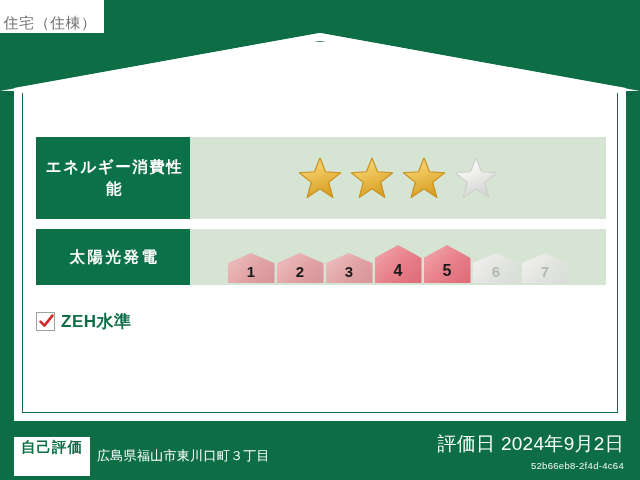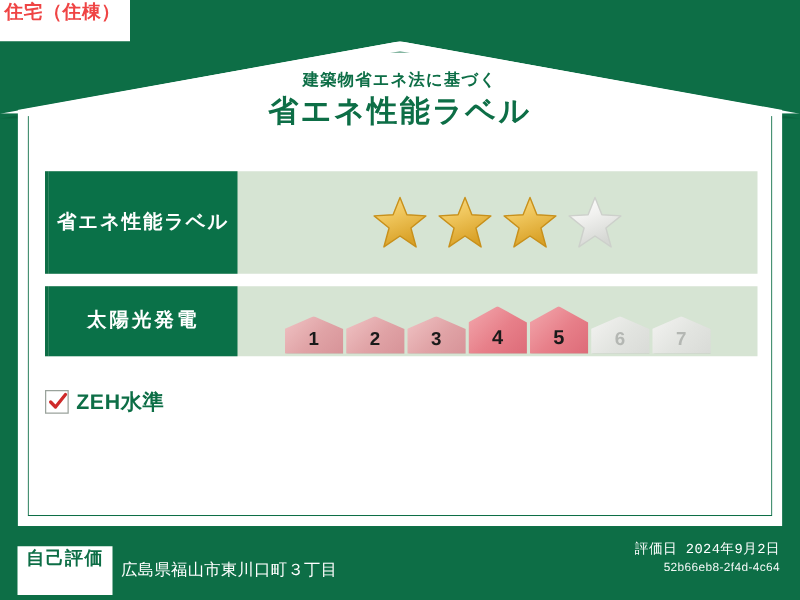--- a/index.html
+++ b/index.html
@@ -18,26 +18,26 @@
     height: 480px;
     background: #0d6e46;
     overflow: hidden;
   }
 
   
   .tab {
     position: absolute;
     top: 0;
     background: #ffffff;
-    color: #ef4444;
-    font-weight: bold;
+    color: #737373;
+    font-weight: normal;
     font-size: 15px;
     letter-spacing: 0.5px;
     display: flex;
-    align-items: flex-start;
+    align-items: flex-end;
     justify-content: center;
     height: 33px;
     z-index: 6;
   }
   #tab-left  { left: 0;  width: 104px; padding-right: 4px; }
   #tab-right { right: 0; width: 131px; }
 
   
   #roof {
     position: absolute;
@@ -279,47 +279,43 @@
     font-size: 13px;
     letter-spacing: 0.3px;
   }
   #footer-right {
     position: absolute;
     right: 16px;
     top: 10px;
     text-align: right;
     color: #ffffff;
   }
-  #eval-date { font-size: 11px; letter-spacing: 0.3px; font-family: Liberation Mono, monospace; }
+  #eval-date { font-size: 19px; letter-spacing: 0.3px; }
   #doc-id    { font-size: 9.5px; letter-spacing: 0.3px; margin-top: 3px; opacity: 0.95; }
 </style>
 </head>
 <body>
 
 <div id="label-root">
 
   <div id="roof-shadow"></div>
   <div id="roof"></div>
 
   <div id="tab-left" class="tab">
     <span>住宅（住棟）</span>
   </div>
 
   <div id="body-panel"></div>
   <div id="inner-frame"></div>
 
   <div id="content">
 
-    <div id="title-block">
-      <div id="title-sub">建築物省エネ法に基づく</div>
-      <div id="title-main">省エネ性能ラベル</div>
-    </div>
 
     <div id="row-energy" class="rating-row">
-      <div class="row-label">省エネ性能ラベル</div>
+      <div class="row-label">エネルギー消費性能</div>
       <div class="row-value">
 
         <svg class="star" viewBox="0 0 100 95">
           <defs>
             <linearGradient id="goldGrad" x1="0" y1="0" x2="0.4" y2="1">
               <stop offset="0%" stop-color="#f7dc8c"></stop>
               <stop offset="42%" stop-color="#f0c75e"></stop>
               <stop offset="100%" stop-color="#d9a127"></stop>
             </linearGradient>
             <linearGradient id="grayGrad" x1="0" y1="0" x2="0.4" y2="1">

